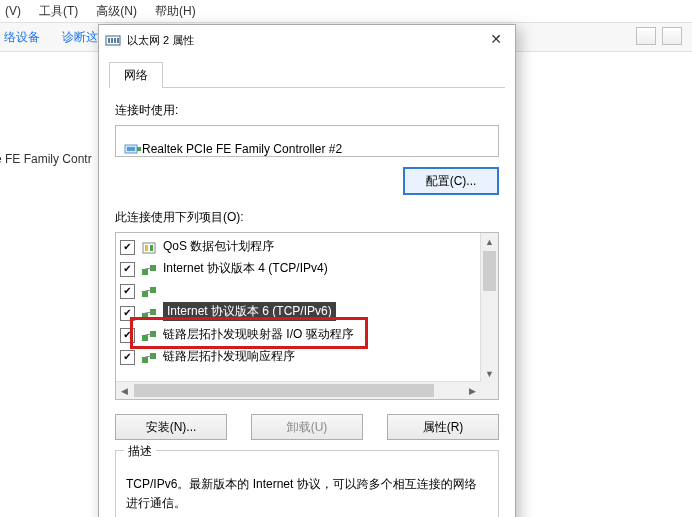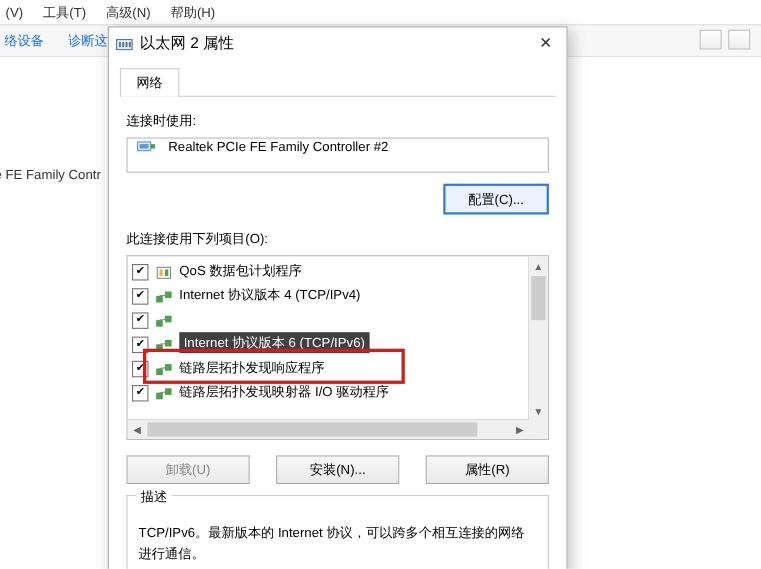--- a/index.html
+++ b/index.html
@@ -5,30 +5,30 @@
 html,body{margin:0;padding:0;font-family:"Microsoft YaHei","Segoe UI",sans-serif;font-size:12px;background:#fff;color:#000;width:692px;height:517px;overflow:hidden;position:relative}
 .bg-menu{position:absolute;top:0;left:0;right:0;height:22px;display:flex;align-items:center;padding-left:5px;gap:18px;color:#333;font-size:12px}
 .bg-menu span{cursor:default}
 .bg-toolbar{position:absolute;top:22px;left:0;right:0;height:28px;border-top:1px solid #e0e0e0;border-bottom:1px solid #e0e0e0;background:#f7f7f7;display:flex;align-items:center;padding-left:0;color:#1a73e8;font-size:12px;gap:14px}
 .bg-toolbar span{padding:0 4px}
 .bg-toolbar-right{position:absolute;right:10px;top:4px;display:flex;gap:6px;align-items:center}
 .bg-toolbar-right .tbicon{width:18px;height:16px;border:1px solid #c0c0c0;background:linear-gradient(#fff,#eee);}
 .bg-content{position:absolute;top:52px;left:0;right:0;bottom:0;background:#fff}
 .bg-adapter{position:absolute;top:100px;left:-5px;font-size:12px;color:#333;white-space:nowrap}
 .dialog{position:absolute;left:98px;top:24px;width:416px;height:600px;background:#fff;border:1px solid #aaa;box-shadow:4px 4px 14px rgba(0,0,0,0.25)}
-.dlg-title{height:30px;display:flex;align-items:center;padding-left:6px;font-size:14px}
+.dlg-title{height:30px;display:flex;align-items:center;padding-left:6px;font-size:11px}
 .dlg-title .ticon{width:16px;height:16px;margin-right:6px;display:inline-block}
 .dlg-title .ticon svg{width:16px;height:16px}
 .dlg-close{position:absolute;right:6px;top:4px;width:26px;height:20px;display:flex;align-items:center;justify-content:center;font-size:14px;color:#333}
 .dlg-body{padding:0 10px}
 .tabs{height:26px;display:flex;margin-top:6px}
 .tab{border:1px solid #ccc;border-bottom:none;padding:4px 14px;background:#fff;font-size:12px;position:relative;top:1px}
 .tabrule{border-top:1px solid #ccc;margin-top:0}
 .section-label{margin:14px 6px 6px 6px;font-size:12px}
-.conn-box{margin:0 6px;border:1px solid #bbb;height:30px;display:flex;align-items:flex-start;padding:0 8px;gap:11px}
+.conn-box{margin:0 6px;border:1px solid #bbb;height:30px;display:flex;align-items:flex-end;padding:0 8px;gap:0}
 .net-icon{width:18px;height:14px}
 .conn-text{font-size:12px}
 .cfg-row{margin:10px 6px 10px 6px;display:flex;justify-content:flex-end}
 .btn{min-width:92px;height:24px;border:1px solid #adadad;background:linear-gradient(#f7f7f7,#e9e9e9);font-size:12px;font-family:inherit;display:flex;align-items:center;justify-content:center;cursor:default}
 .btn.primary{border:2px solid #2f7bd0;background:#eaf3fd}
 .btn.disabled{color:#8a8a8a}
 .items-box{margin:0 6px;border:1px solid #bbb;height:166px;position:relative;overflow:hidden;background:#fff}
 .items-list{position:absolute;left:0;top:0;right:17px;bottom:17px;overflow:hidden}
 .item{display:flex;align-items:flex-end;height:22px;padding-left:4px;gap:6px;font-size:12px;white-space:nowrap}
 .chk{width:13px;height:13px;border:1px solid #767676;background:#fff;display:inline-flex;align-items:center;justify-content:center;font-size:11px;line-height:11px}
@@ -148,51 +148,51 @@
               </svg></span>
             <span class="lbl">Internet 协议版本 6 (TCP/IPv6)</span>
           </div>
           <div class="item">
             <span class="chk checked"></span>
             <span class="proto-icon"><svg viewBox="0 0 16 14">
                 <rect x="1" y="6" width="6" height="6" fill="#4aa34a"></rect>
                 <rect x="9" y="2" width="6" height="6" fill="#4aa34a"></rect>
                 <line x1="4" y1="6" x2="12" y2="5" stroke="#888"></line>
               </svg></span>
-            <span class="lbl">链路层拓扑发现响应程序</span>
+            <span class="lbl">链路层拓扑发现映射器 I/O 驱动程序</span>
           </div>
           <div class="item">
             <span class="chk checked"></span>
             <span class="proto-icon"><svg viewBox="0 0 16 14">
                 <rect x="1" y="6" width="6" height="6" fill="#4aa34a"></rect>
                 <rect x="9" y="2" width="6" height="6" fill="#4aa34a"></rect>
                 <line x1="4" y1="6" x2="12" y2="5" stroke="#888"></line>
               </svg></span>
-            <span class="lbl">链路层拓扑发现映射器 I/O 驱动程序</span>
+            <span class="lbl">链路层拓扑发现响应程序</span>
           </div>
         </div>
 
       <div class="redbox" style="left:14px;top:84px;width:232px;height:26px"></div>
 
       <div class="vscroll">
         <div class="arr">▲</div>
         <div class="thumb"></div>
         <div class="arr" style="position:absolute;bottom:0;left:0;right:0">▼</div>
       </div>
       <div class="hscroll">
         <div class="arr">◀</div>
         <div class="thumb"></div>
         <div class="arr r">▶</div>
       </div>
       <div class="corner"></div>
     </div>
 
     <div class="btn-row">
+      <div class="btn">安装(N)...</div>
       <div class="btn disabled">卸载(U)</div>
-      <div class="btn">安装(N)...</div>
       <div class="btn">属性(R)</div>
     </div>
 
     <div class="desc-box">
       <div class="legend">描述</div>
       <div>TCP/IPv6。最新版本的 Internet 协议，可以跨多个相互连接的网络进行通信。</div>
     </div>
   </div>
 </div>
 

